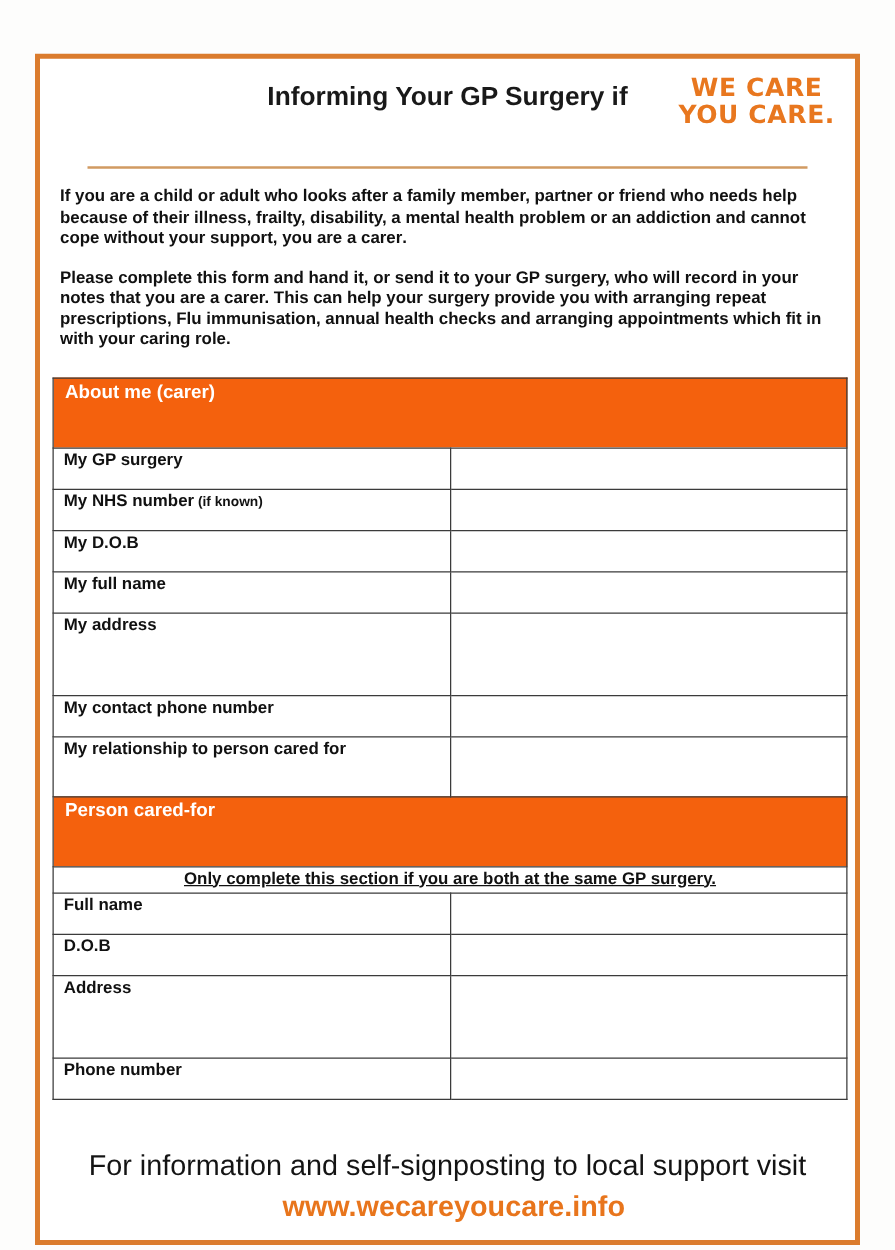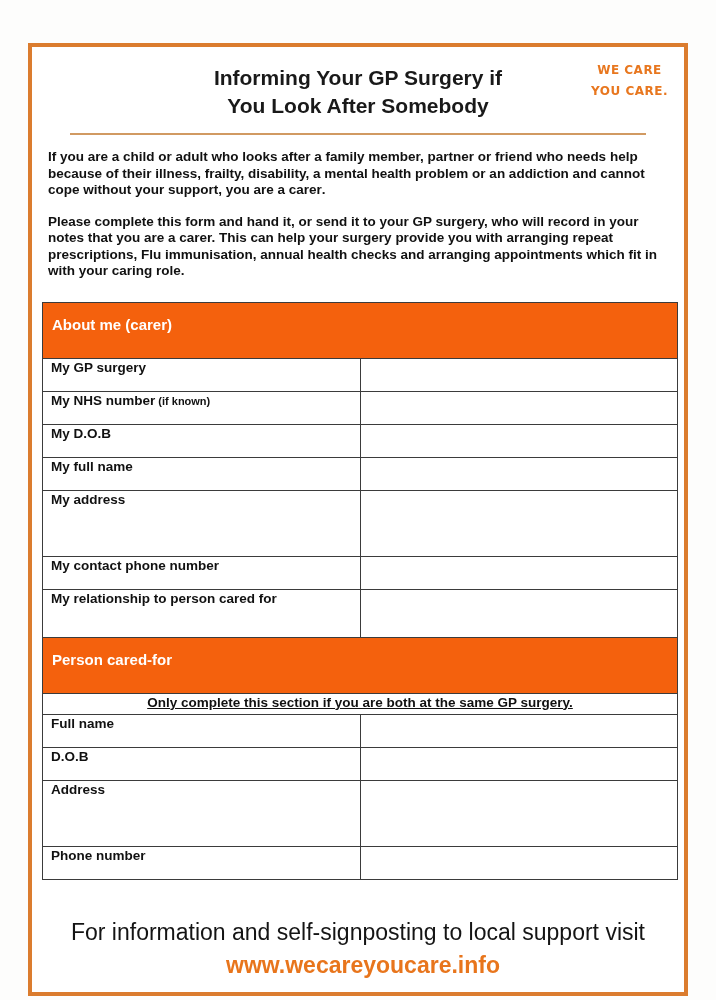--- a/index.html
+++ b/index.html
@@ -22,21 +22,21 @@
   .title {
     position:absolute; left:0; right:0; top:17px;
     text-align:center;
     font-weight:bold; font-size:21px; line-height:28px;
     color:#191919;
   }
   .logo {
     position:absolute; right:16px; top:13px;
     text-align:center;
     color:var(--logo-orange, #E8771F);
-    font-weight:bold; font-size:12px; line-height:21px;
+    font-weight:bold; font-size:20px; line-height:21px;
     letter-spacing:0.5px;
     font-family:"DejaVu Sans", sans-serif;
   }
   .title-rule {
     margin:2px 38px 0 38px;
     border:none;
     border-top:2px solid var(--rule-tan, #D19A62);
   }
   .intro {
     margin:14px 16px 0 16px;
@@ -52,21 +52,21 @@
   table.form-table td {
     border:1px solid var(--table-border, #3B3B3B);
     vertical-align:top;
     box-sizing:border-box;
   }
   td.sec-header {
     background:var(--section-orange, #F4610D);
     color:#ffffff;
     font-weight:bold; font-size:15px;
     height:56px;
-    padding:13px 9px;
+    padding:2px 9px;
   }
   td.note-cell {
     text-align:center;
     font-weight:bold; font-size:13.5px;
     height:21px;
     padding:1px 4px;
     text-decoration:underline;
   }
   td.label-cell {
     width:198px;
@@ -94,21 +94,20 @@
   }
 </style>
 </head>
 <body>
 
 <div class="frame">
 
   <div class="header">
     <div class="title">
       <div>Informing Your GP Surgery if</div>
-      <div>You Look After Somebody</div>
     </div>
     <div class="logo">
       <div>WE CARE</div>
       <div>YOU CARE.</div>
     </div>
   </div>
 
   <hr class="title-rule">
 
   <div class="intro">

